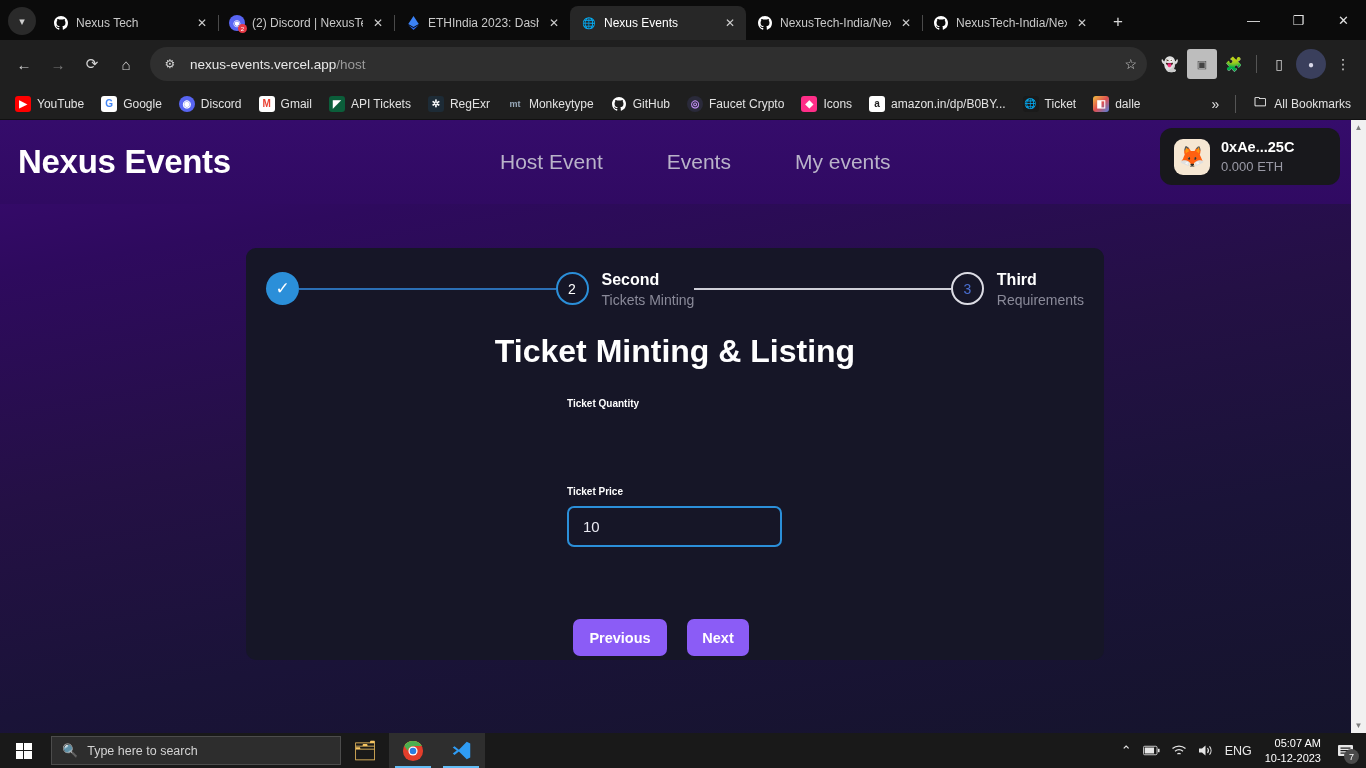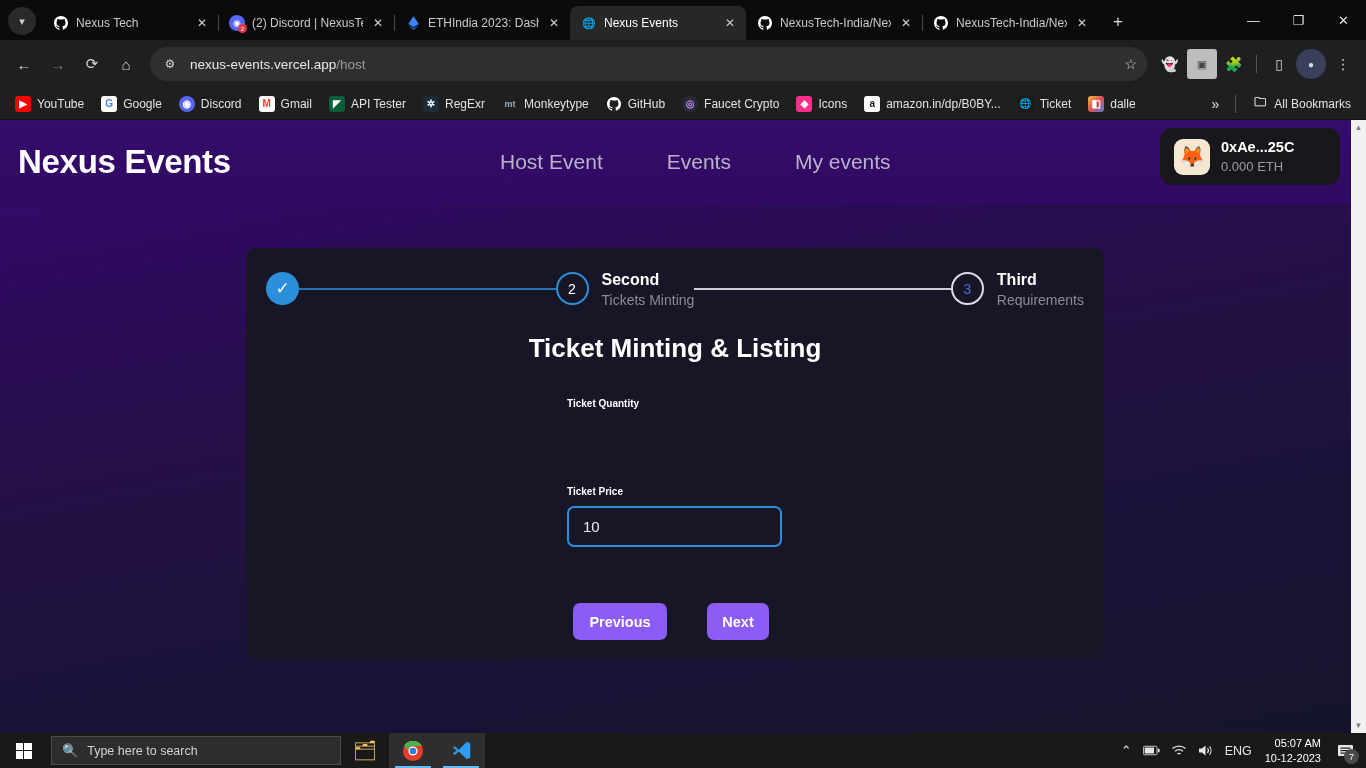--- a/index.html
+++ b/index.html
@@ -184,21 +184,21 @@
   .step .ssub { color: #8a8a99; font-size: 14px; line-height: 1.45; }
   .connector {
     flex: 1 1 auto; height: 2px; margin-top: 18px;
   }
   .connector.blue { background: #2b6fb5; }
   .connector.grey { background: #cfcfd8; }
 
   .formtitle {
     position: absolute; left: 0; top: 85px; width: 858px;
     text-align: center; color: #ffffff;
-    font-size: 26px; font-weight: bold;
+    font-size: 32px; font-weight: bold;
   }
 
   .field { position: absolute; left: 321px; width: 215px; }
   .field .flabel {
     color: #ffffff; font-size: 10px; font-weight: bold; margin-bottom: 9px;
   }
   .field .finput {
     width: 215px; height: 41px; border-radius: 7px;
     background: transparent; color: #e9e9f2; font-size: 15px;
     padding: 0 14px; outline: none;
@@ -381,21 +381,21 @@
     <div class="bm">
         <span class="bmico" style="background:#5865f2;border-radius:50%;">◉</span>
         <span>Discord</span>
       </div>
     <div class="bm">
         <span class="bmico" style="background:#fff;color:#ea4335;">M</span>
         <span>Gmail</span>
       </div>
     <div class="bm">
         <span class="bmico" style="background:#0b5e3a;">◤</span>
-        <span>API Tester</span>
+        <span>API Tickets</span>
       </div>
     <div class="bm">
         <span class="bmico" style="background:#1d2b36;">✲</span>
         <span>RegExr</span>
       </div>
     <div class="bm">
         <span class="bmico" style="background:transparent;color:#9ab;font-size:9px;">mt</span>
         <span>Monkeytype</span>
       </div>
     <div class="bm">
@@ -483,21 +483,21 @@
 
     <div class="field" style="top:150px;">
       <div class="flabel">Ticket Quantity</div>
     </div>
 
     <div class="field" style="top:238px;">
       <div class="flabel">Ticket Price</div>
       <input class="finput focused" type="text" value="10" style="">
     </div>
 
-    <div class="actions" style="position:absolute;left:327px;top:355px;">
+    <div class="actions" style="position:absolute;left:327px;top:371px;gap:20px;">
       <button class="btn prev">Previous</button>
       <button class="btn next">Next</button>
     </div>
   </div>
 
   <div class="scrollbar">
     <div class="scroll-arrow up">▲</div>
     <div class="scroll-arrow down">▼</div>
   </div>
 </div>

